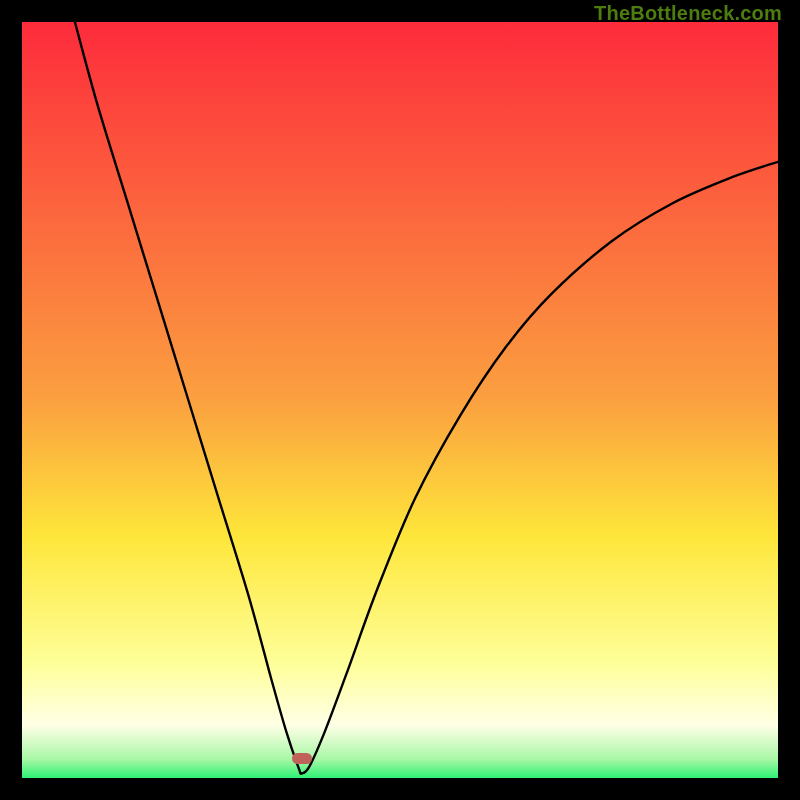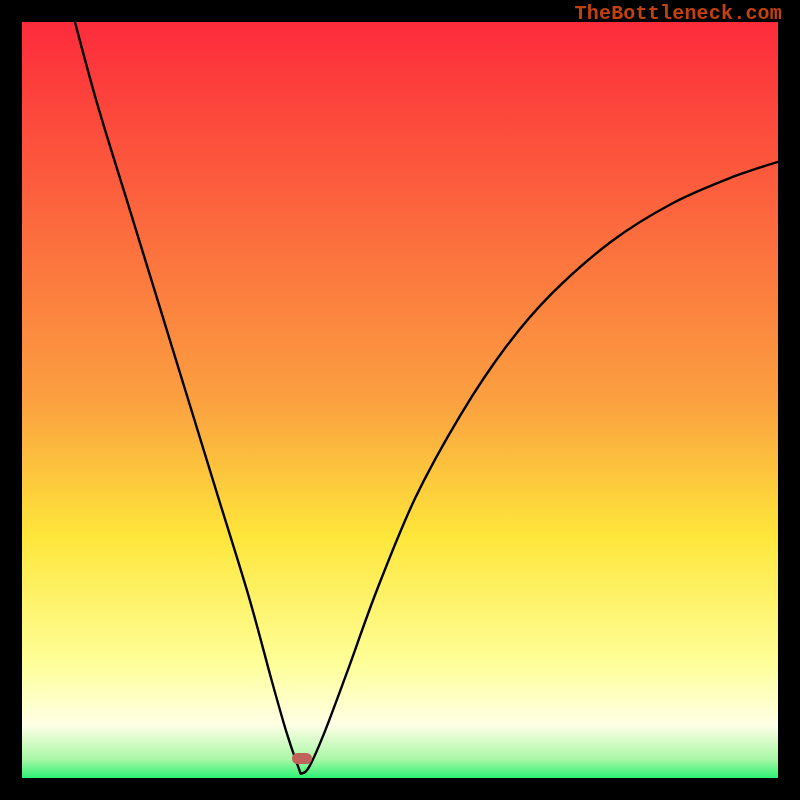--- a/index.html
+++ b/index.html
@@ -14,24 +14,24 @@
     position: absolute;
     left: 22px;
     top: 22px;
     width: 756px;
     height: 756px;
   }
   .watermark {
     position: absolute;
     top: 2px;
     right: 18px;
-    font-family: Liberation Mono, monospace;
+    font-family: Liberation Sans, sans-serif;
     font-size: 20px;
     font-weight: 600;
-    color: #c2410c;
+    color: #4d7c0f;
     letter-spacing: 0.2px;
   }
   .marker {
     position: absolute;
     background: #c1625a;
     border-radius: 6px;
   }
   svg.curve {
     position: absolute;
     left: 0;

